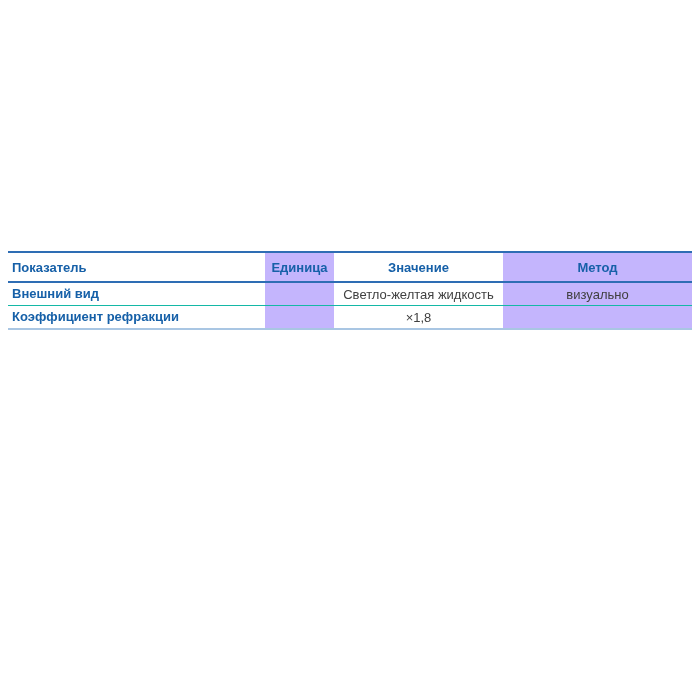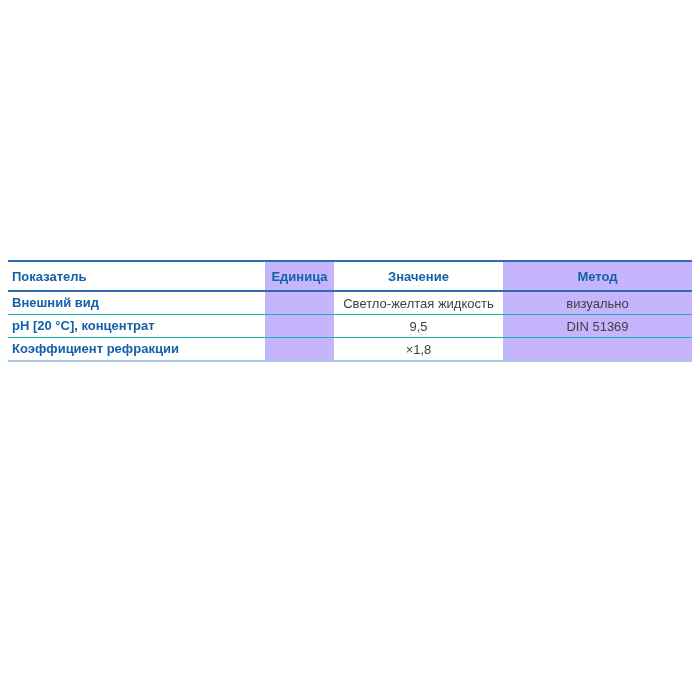--- a/index.html
+++ b/index.html
@@ -12,21 +12,21 @@
   }
   .page {
     position: relative;
     width: 700px;
     height: 700px;
     background: #ffffff;
     overflow: hidden;
   }
   .table-wrap {
     position: absolute;
-    top: 260px;
+    top: 251px;
     left: 8px;
     width: 684px;
   }
   table.spec {
     border-collapse: collapse;
     table-layout: fixed;
     width: 684px;
     border-top: 2px solid #2e6db4;
     border-bottom: 2px solid #a9c6e3;
   }
@@ -83,26 +83,20 @@
         </tr>
       </thead>
       <tbody>
         <tr>
           <td class="cell-indicator">Внешний вид</td>
           <td class="shaded"></td>
           <td>Светло-желтая жидкость</td>
           <td class="shaded">визуально</td>
         </tr>
         <tr>
-          <td class="cell-indicator">pH [20 °C], концентрат</td>
-          <td class="shaded"></td>
-          <td>9,5</td>
-          <td class="shaded">DIN 51369</td>
-        </tr>
-        <tr>
           <td class="cell-indicator">Коэффициент рефракции</td>
           <td class="shaded"></td>
           <td>×1,8</td>
           <td class="shaded"></td>
         </tr>
       </tbody>
     </table>
   </div>
 </div>
 

